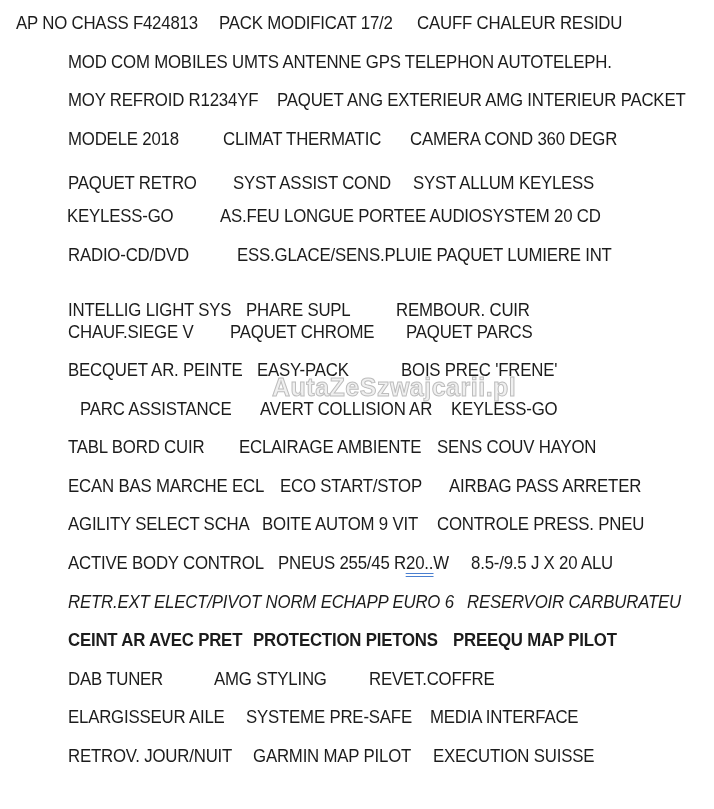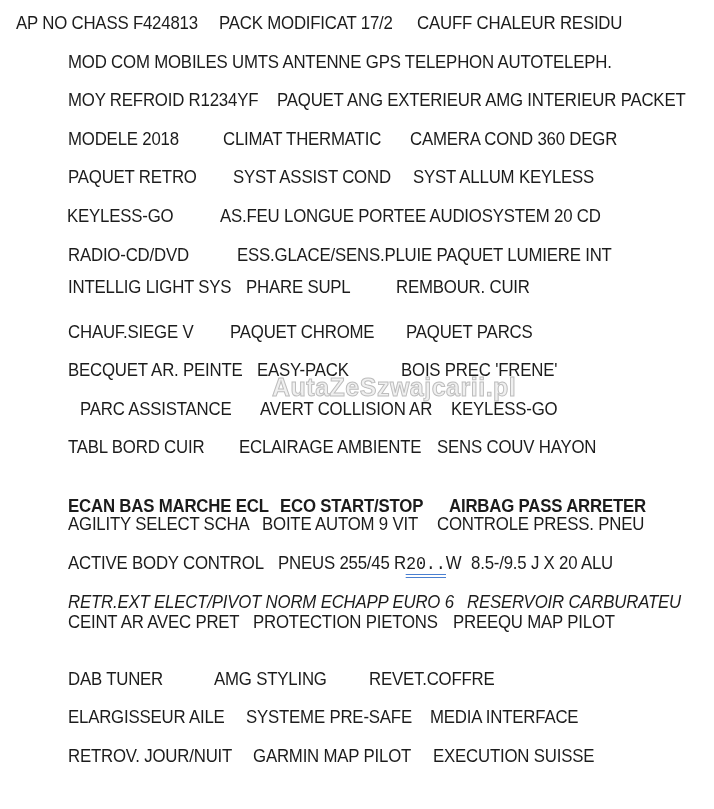--- a/index.html
+++ b/index.html
@@ -66,34 +66,34 @@
       </div>
       <div class="line" style="top: 90px;">
         <span class="token" style="left: 68px;">MOY REFROID R1234YF</span>
         <span class="token" style="left: 277px;">PAQUET ANG EXTERIEUR AMG INTERIEUR PACKET</span>
       </div>
       <div class="line" style="top: 129px;">
         <span class="token" style="left: 68px;">MODELE 2018</span>
         <span class="token" style="left: 223px;">CLIMAT THERMATIC</span>
         <span class="token" style="left: 410px;">CAMERA COND 360 DEGR</span>
       </div>
-      <div class="line" style="top: 167px;">
+      <div class="line" style="top: 173px;">
         <span class="token" style="left: 68px;">PAQUET RETRO</span>
         <span class="token" style="left: 233px;">SYST ASSIST COND</span>
         <span class="token" style="left: 413px;">SYST ALLUM KEYLESS</span>
       </div>
       <div class="line" style="top: 206px;">
         <span class="token" style="left: 67px;">KEYLESS-GO</span>
         <span class="token" style="left: 220px;">AS.FEU LONGUE PORTEE AUDIOSYSTEM 20 CD</span>
       </div>
       <div class="line" style="top: 245px;">
         <span class="token" style="left: 68px;">RADIO-CD/DVD</span>
         <span class="token" style="left: 237px;">ESS.GLACE/SENS.PLUIE PAQUET LUMIERE INT</span>
       </div>
-      <div class="line" style="top: 277px;">
+      <div class="line" style="top: 300px;">
         <span class="token" style="left: 68px;">INTELLIG LIGHT SYS</span>
         <span class="token" style="left: 246px;">PHARE SUPL</span>
         <span class="token" style="left: 396px;">REMBOUR. CUIR</span>
       </div>
       <div class="line" style="top: 322px; padding-left: 12px;">
         <span class="token" style="left: 68px;">CHAUF.SIEGE V</span>
         <span class="token" style="left: 230px;">PAQUET CHROME</span>
         <span class="token" style="left: 406px;">PAQUET PARCS</span>
       </div>
       <div class="line" style="top: 360px;">
@@ -104,40 +104,40 @@
       <div class="line" style="top: 399px; margin-left: 12px;">
         <span class="token" style="left: 68px;">PARC ASSISTANCE</span>
         <span class="token" style="left: 248px;">AVERT COLLISION AR</span>
         <span class="token" style="left: 439px;">KEYLESS-GO</span>
       </div>
       <div class="line" style="top: 437px;">
         <span class="token" style="left: 68px;">TABL BORD CUIR</span>
         <span class="token" style="left: 239px;">ECLAIRAGE AMBIENTE</span>
         <span class="token" style="left: 437px;">SENS COUV HAYON</span>
       </div>
-      <div class="line" style="top: 496px; font-weight: bold;">
+      <div class="line" style="top: 476px;">
         <span class="token" style="left: 68px;">ECAN BAS MARCHE ECL</span>
         <span class="token" style="left: 280px;">ECO START/STOP</span>
         <span class="token" style="left: 449px;">AIRBAG PASS ARRETER</span>
       </div>
       <div class="line" style="top: 514px;">
         <span class="token" style="left: 68px;">AGILITY SELECT SCHA</span>
         <span class="token" style="left: 262px;">BOITE AUTOM 9 VIT</span>
         <span class="token" style="left: 437px;">CONTROLE PRESS. PNEU</span>
       </div>
       <div class="line" style="top: 553px;">
         <span class="token" style="left: 68px;">ACTIVE BODY CONTROL</span>
-        <span class="token" style="left: 278px;"><span>PNEUS 255/45 R</span><span class="spellcheck-underline" style="border-bottom-color: rgb(74, 127, 208); font-family: Liberation Mono, monospace;">20..</span><span>W</span></span>
+        <span class="token" style="left: 278px;"><span>PNEUS 255/45 R</span><span class="spellcheck-underline" style="border-bottom-color: rgb(74, 127, 208);">20..</span><span>W</span></span>
         <span class="token" style="left: 471px;">8.5-/9.5 J X 20 ALU</span>
       </div>
       <div class="line" style="top: 592px; font-style: italic;">
         <span class="token" style="left: 68px;">RETR.EXT ELECT/PIVOT NORM ECHAPP EURO 6</span>
         <span class="token" style="left: 467px;">RESERVOIR CARBURATEU</span>
       </div>
-      <div class="line" style="top: 612px;">
+      <div class="line" style="top: 630px; font-weight: bold;">
         <span class="token" style="left: 68px;">CEINT AR AVEC PRET</span>
         <span class="token" style="left: 253px;">PROTECTION PIETONS</span>
         <span class="token" style="left: 453px;">PREEQU MAP PILOT</span>
       </div>
       <div class="line" style="top: 669px;">
         <span class="token" style="left: 68px;">DAB TUNER</span>
         <span class="token" style="left: 214px;">AMG STYLING</span>
         <span class="token" style="left: 369px;">REVET.COFFRE</span>
       </div>
       <div class="line" style="top: 707px;">

